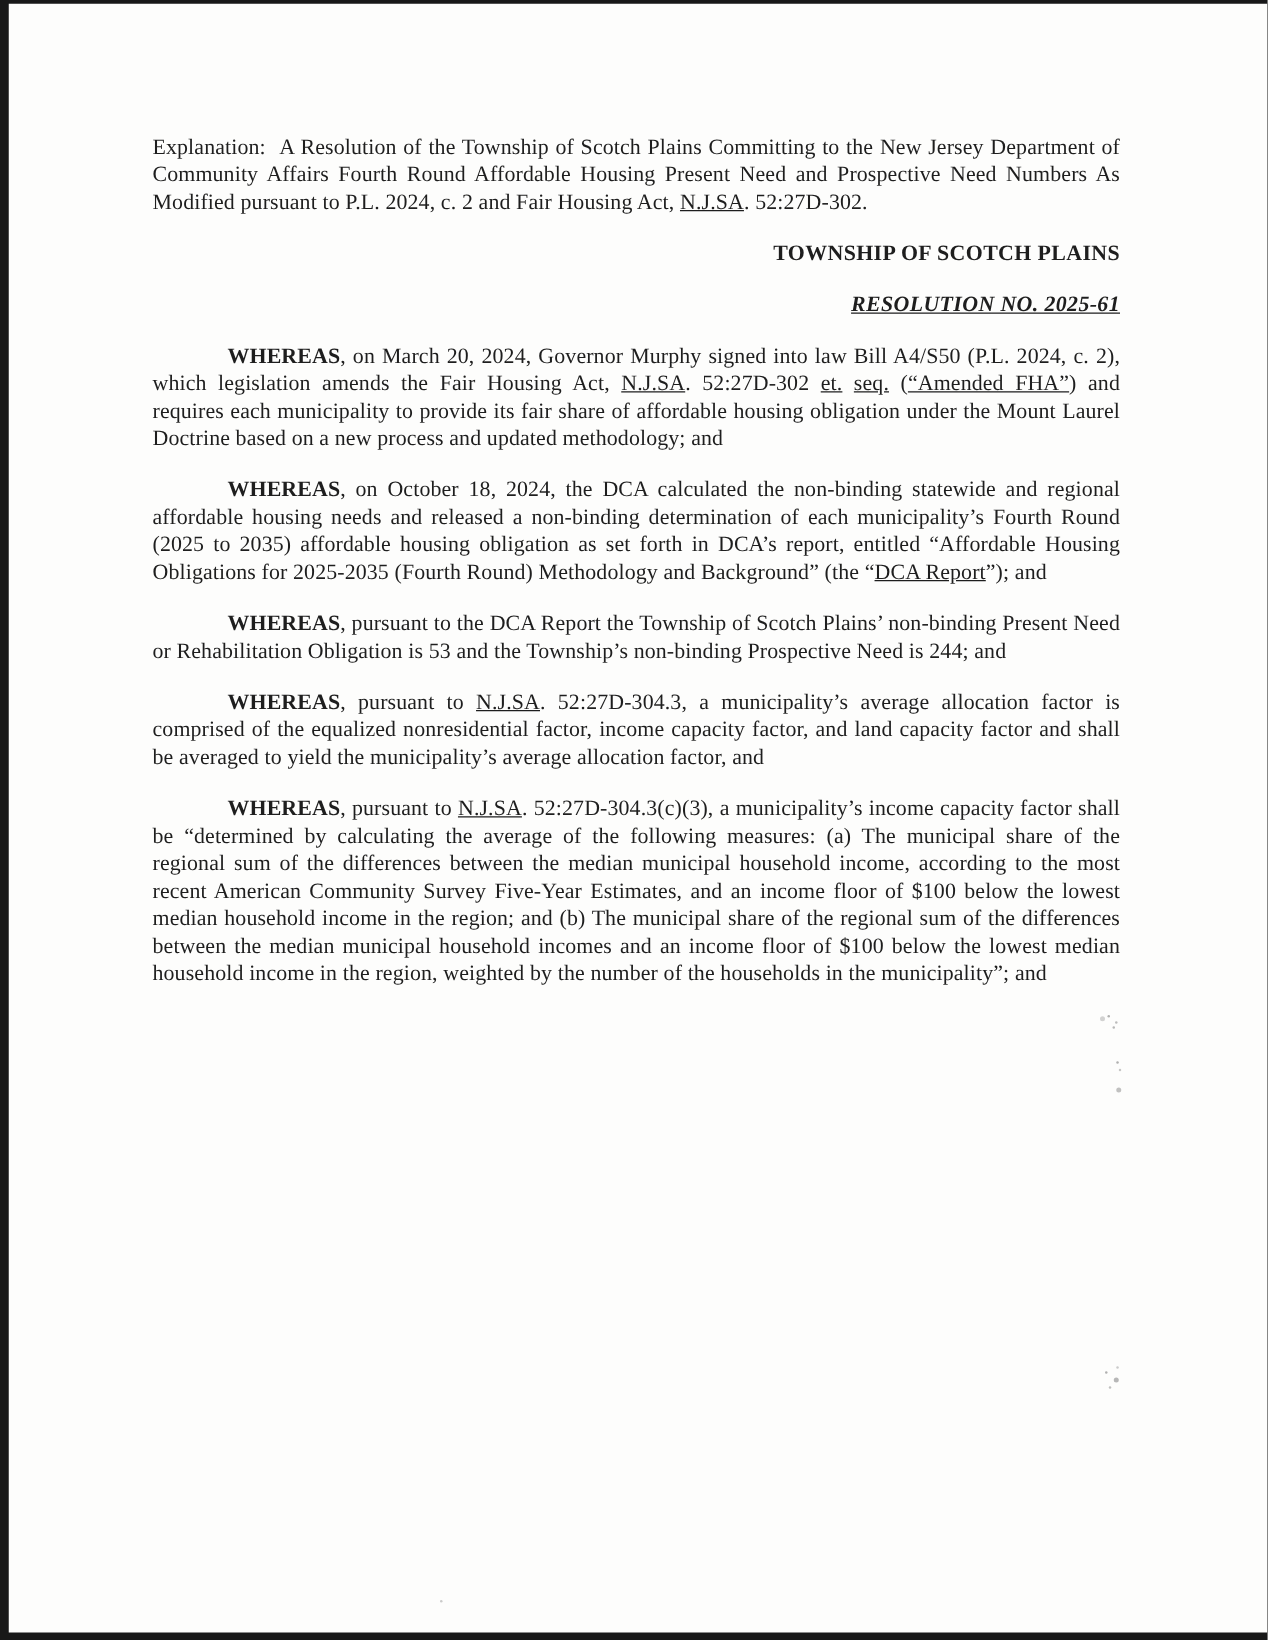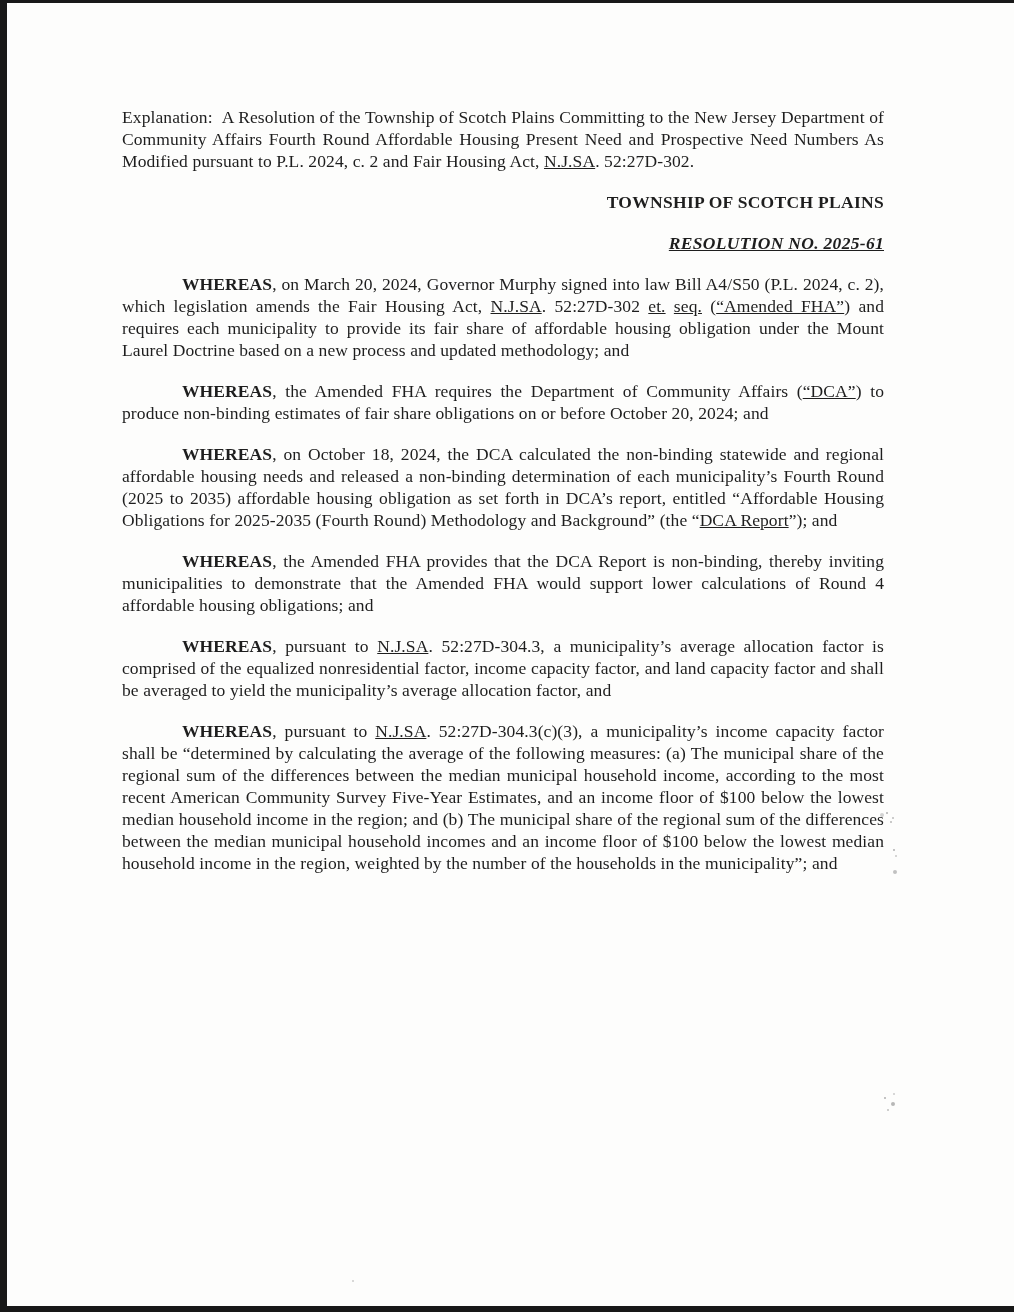--- a/index.html
+++ b/index.html
@@ -27,21 +27,21 @@
   .content {
     position: absolute;
     left: 122px;
     top: 106px;
     width: 778px;
     font-size: 17.5px;
     line-height: 22px;
     letter-spacing: 0.1px;
   }
   p.block {
-    margin: 0 16px 19px 0;
+    margin: 0 4px 19px 0;
     text-align: justify;
   }
   p.indent { text-indent: 60px; }
   p.heading {
     text-align: right;
     text-indent: 0;
     font-weight: bold;
     letter-spacing: 0.3px;
   }
   .bold { font-weight: bold; }
@@ -71,23 +71,22 @@
 <div class="scan">
   <div class="edge edge-left"></div>
   <div class="edge edge-top"></div>
   <div class="edge edge-bottom"></div>
 
   <div class="content" id="doc-body">
       <p class="block b-explanation"><span class="seg">Explanation: &nbsp;A Resolution of the Township of Scotch Plains Committing to the New Jersey Department of Community Affairs Fourth Round Affordable Housing Present Need and Prospective Need Numbers As Modified pursuant to P.L. 2024, c. 2 and Fair Housing Act, </span><span class="seg underline">N.J.SA</span><span class="seg">. 52:27D-302.</span></p>
       <p class="block heading b-township-heading"><span class="seg bold">TOWNSHIP OF SCOTCH PLAINS</span></p>
       <p class="block heading b-resolution-heading"><span class="seg bold underline">RESOLUTION NO. 2025-61</span></p>
       <p class="block indent b-whereas-1"><span class="seg bold">WHEREAS</span><span class="seg">, on March 20, 2024, Governor Murphy signed into law Bill A4/S50 (P.L. 2024, c. 2), which legislation amends the Fair Housing Act, </span><span class="seg underline">N.J.SA</span><span class="seg">. 52:27D-302 </span><span class="seg underline">et.</span><span class="seg"> </span><span class="seg underline">seq.</span><span class="seg"> (</span><span class="seg underline">“Amended FHA”</span><span class="seg">) and requires each municipality to provide its fair share of affordable housing obligation under the Mount Laurel Doctrine based on a new process and updated methodology; and</span></p>
-      <p class="block indent b-whereas-2"><span class="seg bold">WHEREAS</span><span class="seg">, the Amended FHA requires the Department of Community Affairs (</span><span class="seg underline">“DCA”</span><span class="seg">) to produce non-binding estimates of fair share obligations on or before October 20, 2024; and</span></p>
       <p class="block indent b-whereas-3"><span class="seg bold">WHEREAS</span><span class="seg">, on October 18, 2024, the DCA calculated the non-binding statewide and regional affordable housing needs and released a non-binding determination of each municipality’s Fourth Round (2025 to 2035) affordable housing obligation as set forth in DCA’s report, entitled “Affordable Housing Obligations for 2025-2035 (Fourth Round) Methodology and Background” (the “</span><span class="seg underline">DCA Report</span><span class="seg">”); and</span></p>
-      <p class="block indent b-whereas-5"><span class="seg bold">WHEREAS</span><span class="seg">, the Amended FHA provides that the DCA Report is non-binding, thereby inviting municipalities to demonstrate that the Amended FHA would support lower calculations of Round 4 affordable housing obligations; and</span></p>
+      <p class="block indent b-whereas-4"><span class="seg bold">WHEREAS</span><span class="seg">, pursuant to the DCA Report the Township of Scotch Plains’ non-binding Present Need or Rehabilitation Obligation is 53 and the Township’s non-binding Prospective Need is 244; and</span></p>
       <p class="block indent b-whereas-6"><span class="seg bold">WHEREAS</span><span class="seg">, pursuant to </span><span class="seg underline">N.J.SA</span><span class="seg">. 52:27D-304.3, a municipality’s average allocation factor is comprised of the equalized nonresidential factor, income capacity factor, and land capacity factor and shall be averaged to yield the municipality’s average allocation factor, and</span></p>
       <p class="block indent b-whereas-7"><span class="seg bold">WHEREAS</span><span class="seg">, pursuant to </span><span class="seg underline">N.J.SA</span><span class="seg">. 52:27D-304.3(c)(3), a municipality’s income capacity factor shall be “determined by calculating the average of the following measures: (a) The municipal share of the regional sum of the differences between the median municipal household income, according to the most recent American Community Survey Five-Year Estimates, and an income floor of $100 below the lowest median household income in the region; and (b) The municipal share of the regional sum of the differences between the median municipal household incomes and an income floor of $100 below the lowest median household income in the region, weighted by the number of the households in the municipality”; and</span></p>
     </div>
 
   <div class="artifact a1"></div>
   <div class="artifact a2"></div>
   <div class="artifact a3"></div>
   <div class="artifact a4"></div>
 </div>
 

